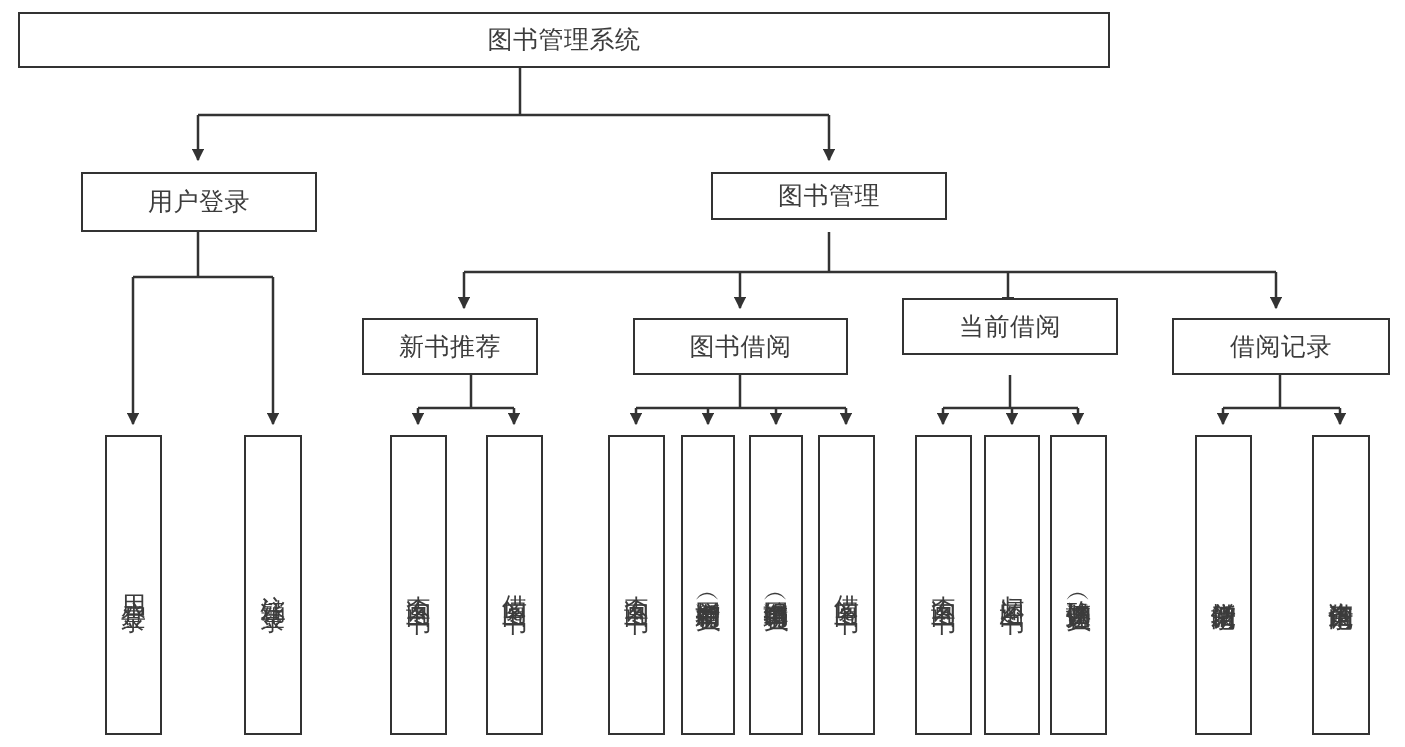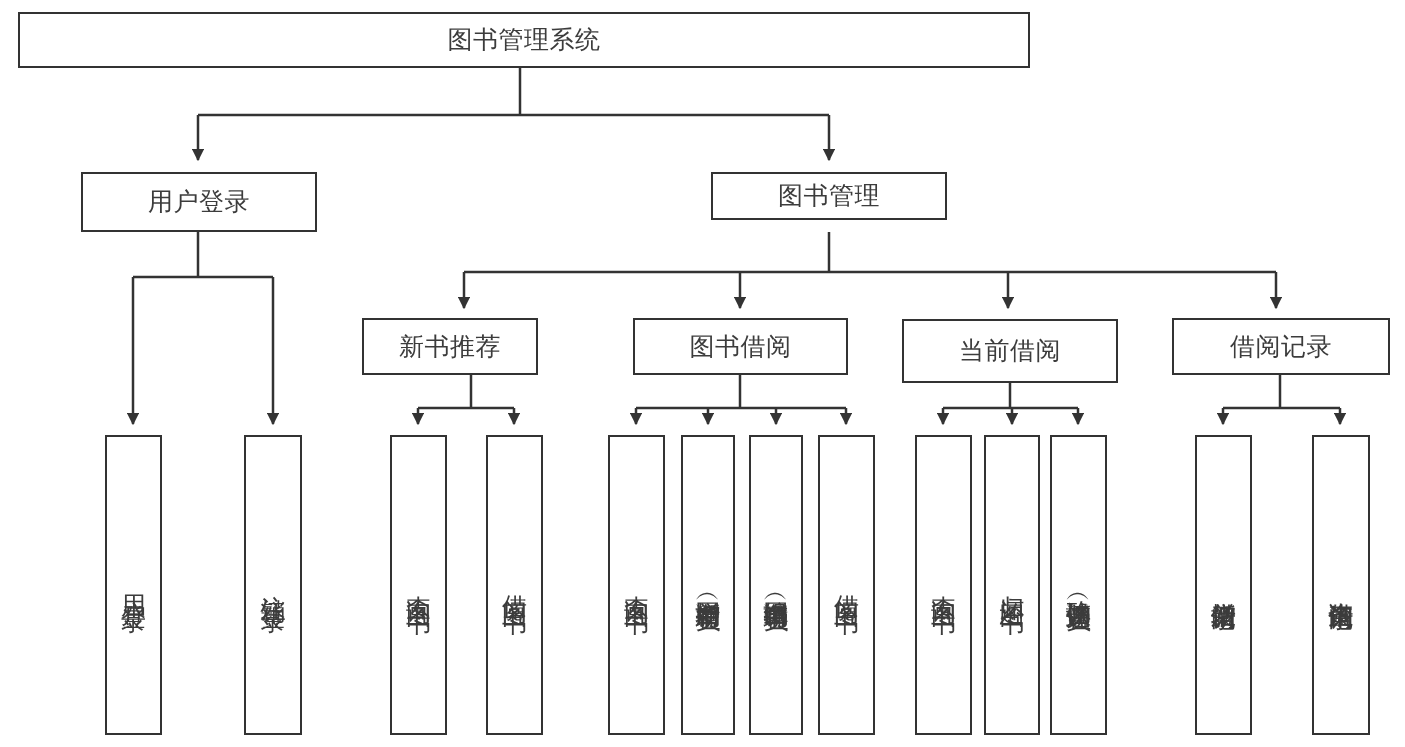--- a/index.html
+++ b/index.html
@@ -130,38 +130,38 @@
       <path d="M 1012 408 L 1012 424" marker-end="url(#arrow)"></path>
       <path d="M 1078 408 L 1078 424" marker-end="url(#arrow)"></path>
 
       <path d="M 1280 375 L 1280 408"></path>
       <path d="M 1223 408 L 1340 408"></path>
       <path d="M 1223 408 L 1223 424" marker-end="url(#arrow)"></path>
       <path d="M 1340 408 L 1340 424" marker-end="url(#arrow)"></path>
     </g>
   </svg>
 
-  <div class="node root horiz" style="left:18px; top:12px; width:1012px; height:56px;">
+  <div class="node root horiz" style="left:18px; top:12px; width:1092px; height:56px;">
     <span class="node-label">图书管理系统</span>
   </div>
 
   <div class="node horiz" style="left:81px; top:172px; width:236px; height:60px;">
     <span class="node-label">用户登录</span>
   </div>
   <div class="node horiz" style="left:711px; top:172px; width:236px; height:48px;">
     <span class="node-label">图书管理</span>
   </div>
 
   <div class="node horiz" style="left:362px; top:318px; width:176px; height:57px;">
     <span class="node-label">新书推荐</span>
   </div>
   <div class="node horiz" style="left:633px; top:318px; width:215px; height:57px;">
     <span class="node-label">图书借阅</span>
   </div>
-  <div class="node horiz" style="left:902px; top:319px; width:216px; height:64px;">
+  <div class="node horiz" style="left:902px; top:298px; width:216px; height:57px;">
     <span class="node-label">当前借阅</span>
   </div>
   <div class="node horiz" style="left:1172px; top:318px; width:218px; height:57px;">
     <span class="node-label">借阅记录</span>
   </div>
 
   <div class="node vert" style="left:105px; top:435px; width:57px; height:300px;">
     <span class="node-label">用户登录</span>
   </div>
   <div class="node vert" style="left:244px; top:435px; width:58px; height:300px;">

